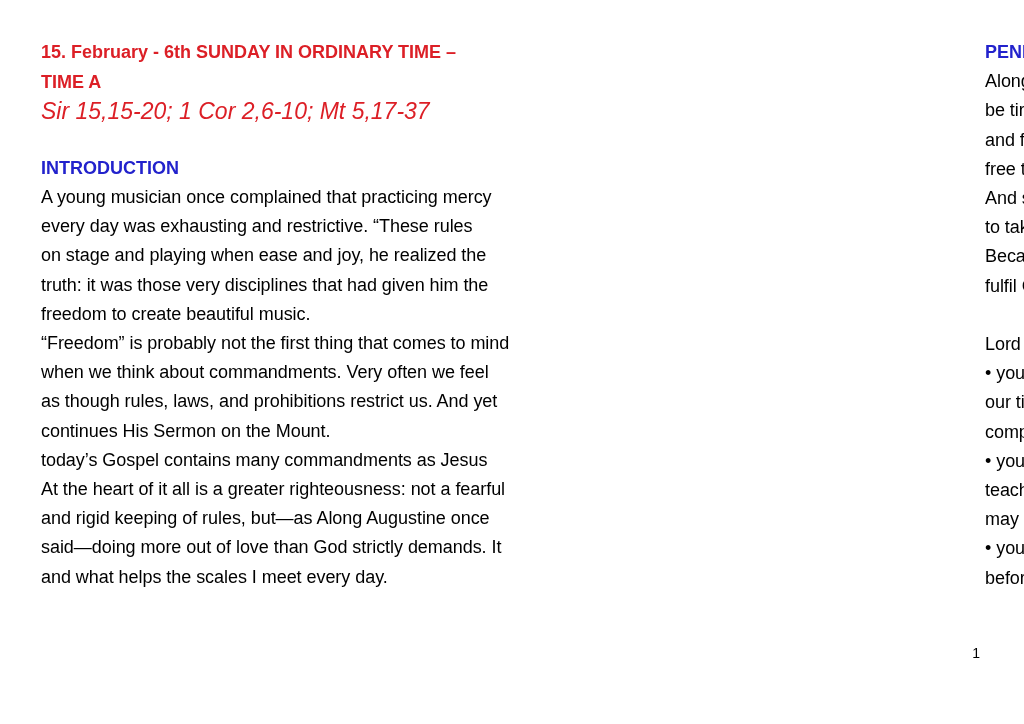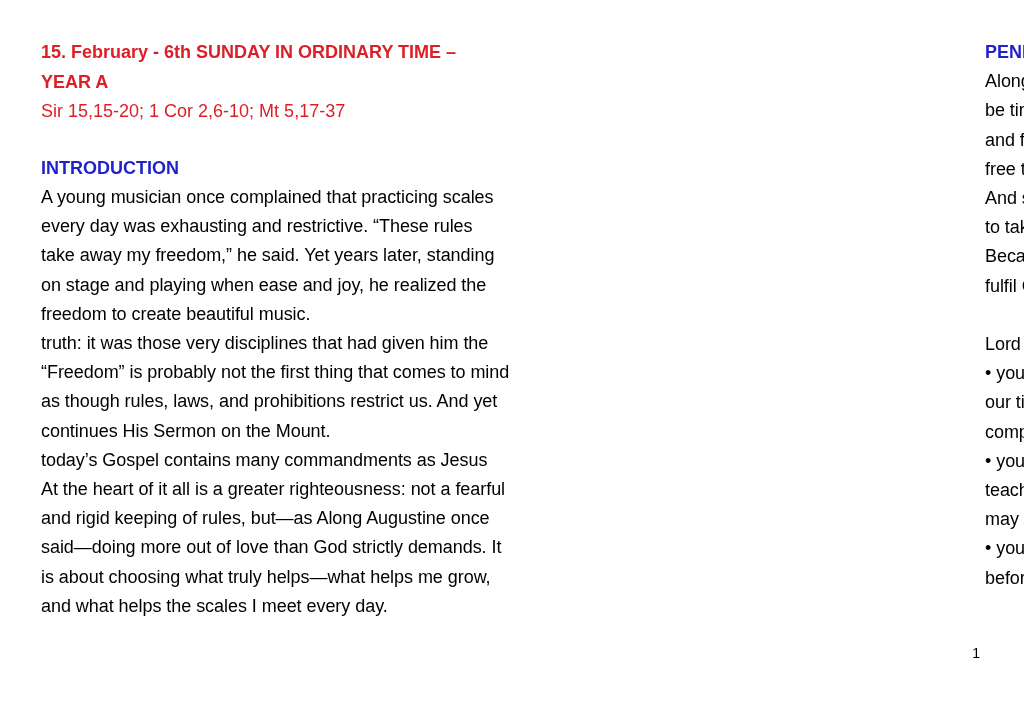--- a/index.html
+++ b/index.html
@@ -53,22 +53,23 @@
     letter-spacing: -0.05px;
   }
   .title-line {
     font-size: 18px;
     line-height: 29.6px;
     font-weight: bold;
     color: #DC1F26;
     white-space: pre;
   }
   .scripture-line {
-    font-size: 18px;
+    font-size: 23px;
     line-height: 29.6px;
+    font-style: italic;
     color: #DC1F26;
     white-space: pre;
   }
   .heading-line {
     font-size: 18px;
     line-height: 29.2px;
     font-weight: bold;
     color: #2222CC;
     white-space: pre;
   }
@@ -91,50 +92,49 @@
 <body>
 
 <div class="page">
 
   <div class="columns">
 
     <div class="col col-left">
 
       <div>
         <div class="title-line">15. February - 6th SUNDAY IN ORDINARY TIME –</div>
-        <div class="title-line">YEAR A</div>
+        <div class="title-line">TIME A</div>
       </div>
 
       <div class="scripture-line">Sir 15,15-20; 1 Cor 2,6-10; Mt 5,17-37</div>
 
       <div class="spacer-sm"></div>
 
       <div class="heading-line">INTRODUCTION</div>
 
       <div>
-        <div class="line">A young musician once complained that practicing scales</div>
+        <div class="line">A young musician once complained that practicing mercy</div>
         <div class="line">every day was exhausting and restrictive. “These rules</div>
-        <div class="line">take away my freedom,” he said. Yet years later, standing</div>
         <div class="line">on stage and playing when ease and joy, he realized the</div>
+        <div class="line">truth: it was those very disciplines that had given him the</div>
         <div class="line">freedom to create beautiful music.</div>
-        <div class="line">truth: it was those very disciplines that had given him the</div>
       </div>
 
       <div>
         <div class="line">“Freedom” is probably not the first thing that comes to mind</div>
+        <div class="line">when we think about commandments. Very often we feel</div>
         <div class="line">as though rules, laws, and prohibitions restrict us. And yet</div>
         <div class="line">continues His Sermon on the Mount.</div>
         <div class="line">today’s Gospel contains many commandments as Jesus</div>
       </div>
 
       <div>
         <div class="line">At the heart of it all is a greater righteousness: not a fearful</div>
         <div class="line">and rigid keeping of rules, but—as Along Augustine once</div>
         <div class="line">said—doing more out of love than God strictly demands. It</div>
-        <div class="line">is about choosing what truly helps—what helps me grow,</div>
         <div class="line">and what helps the scales I meet every day.</div>
       </div>
 
     </div>
 
     <div class="col">
       <div class="col-right-inner">
 
         <div class="heading-line">PENITENTIAL ACT</div>
 

